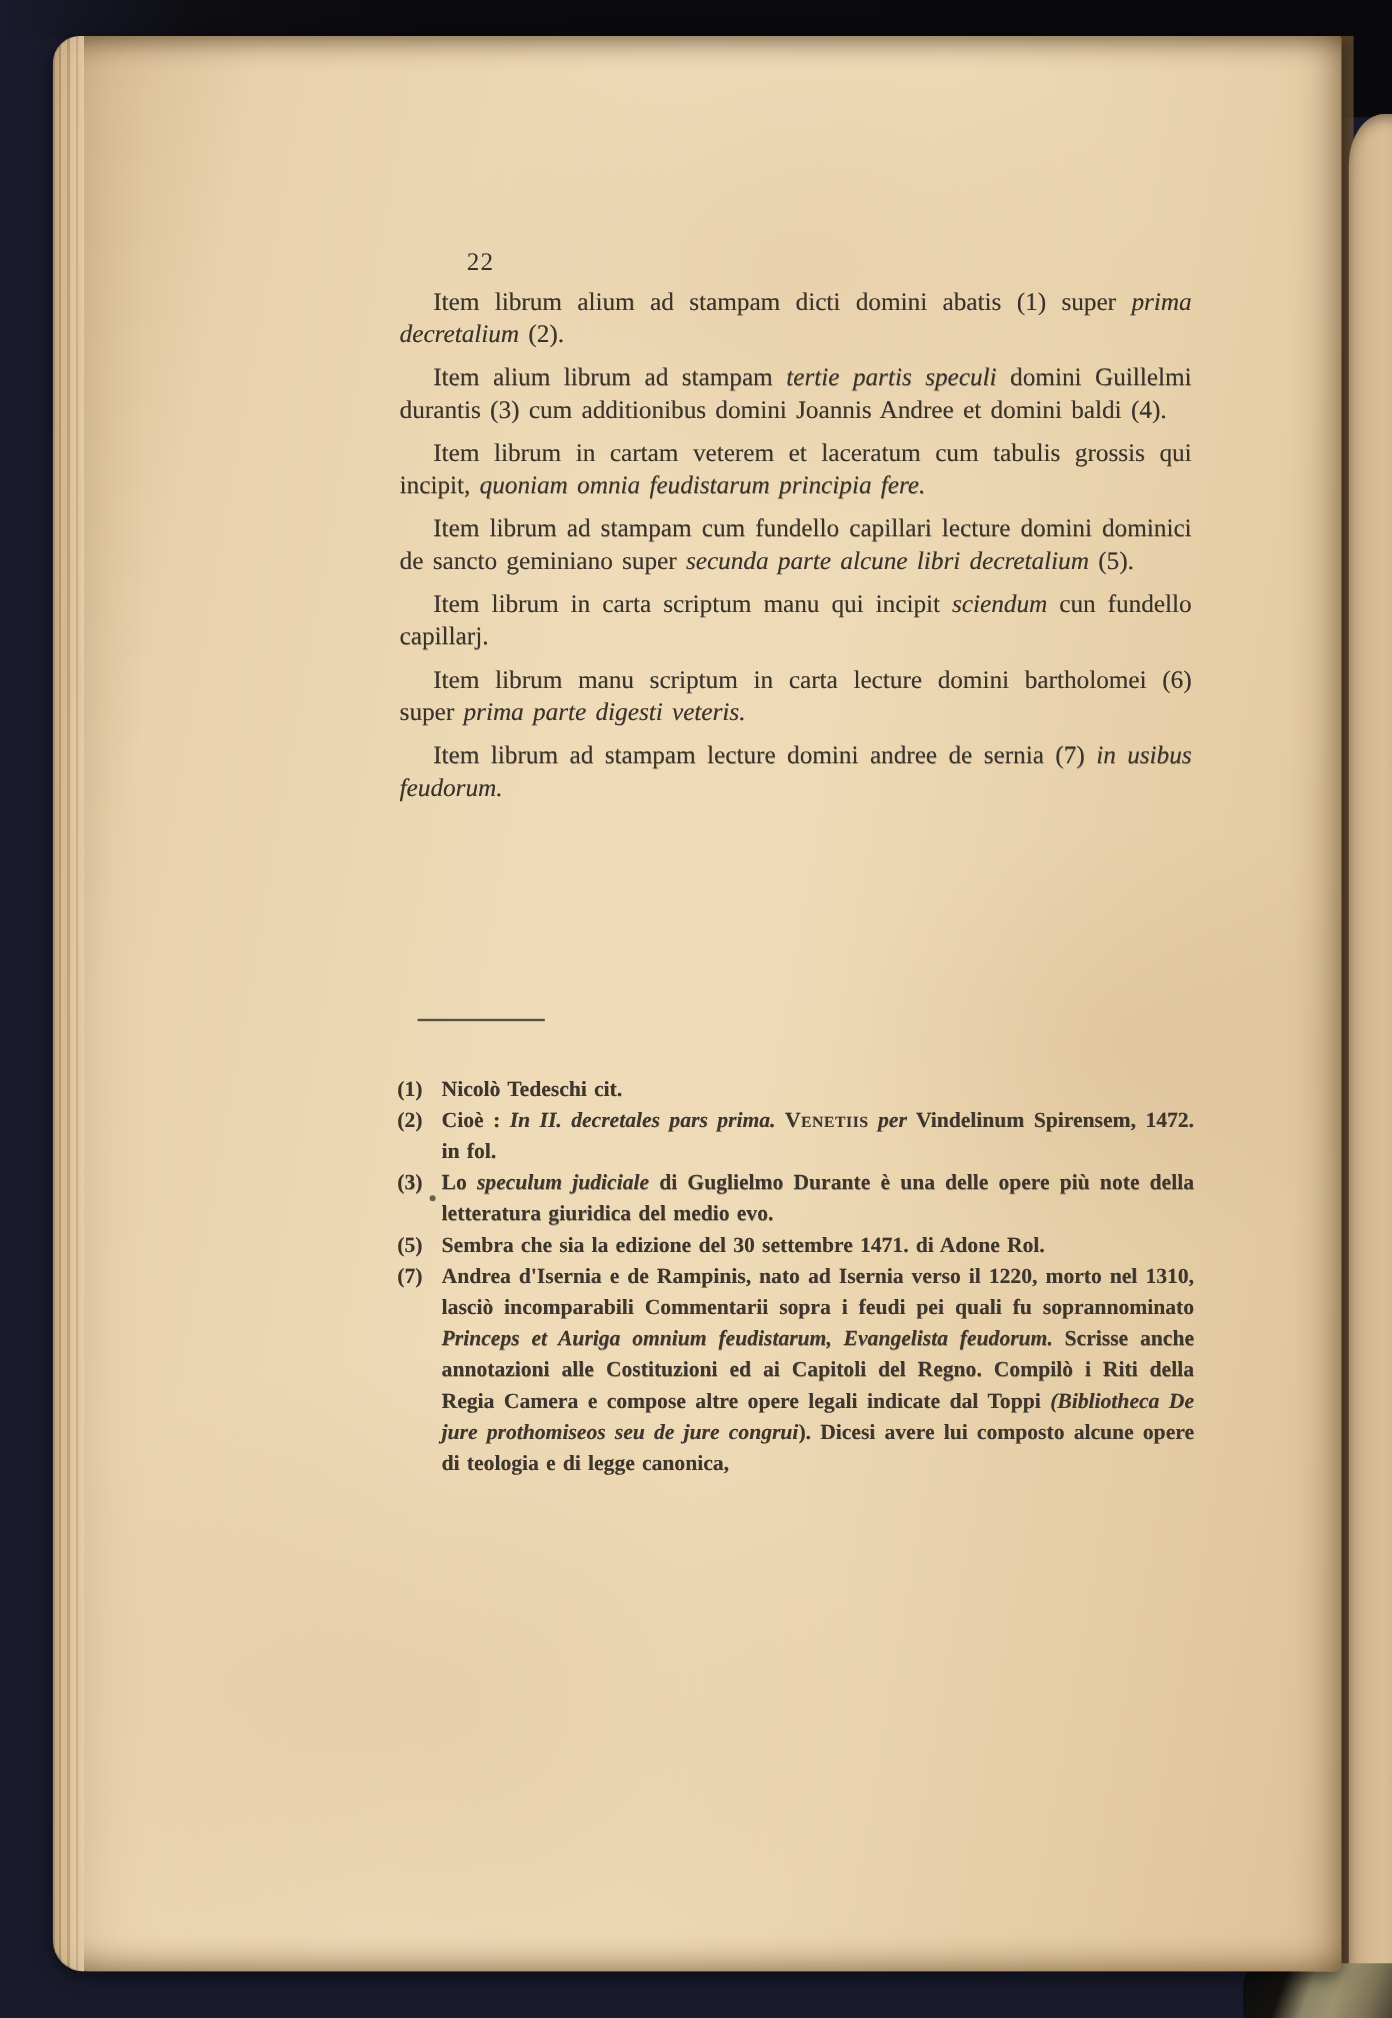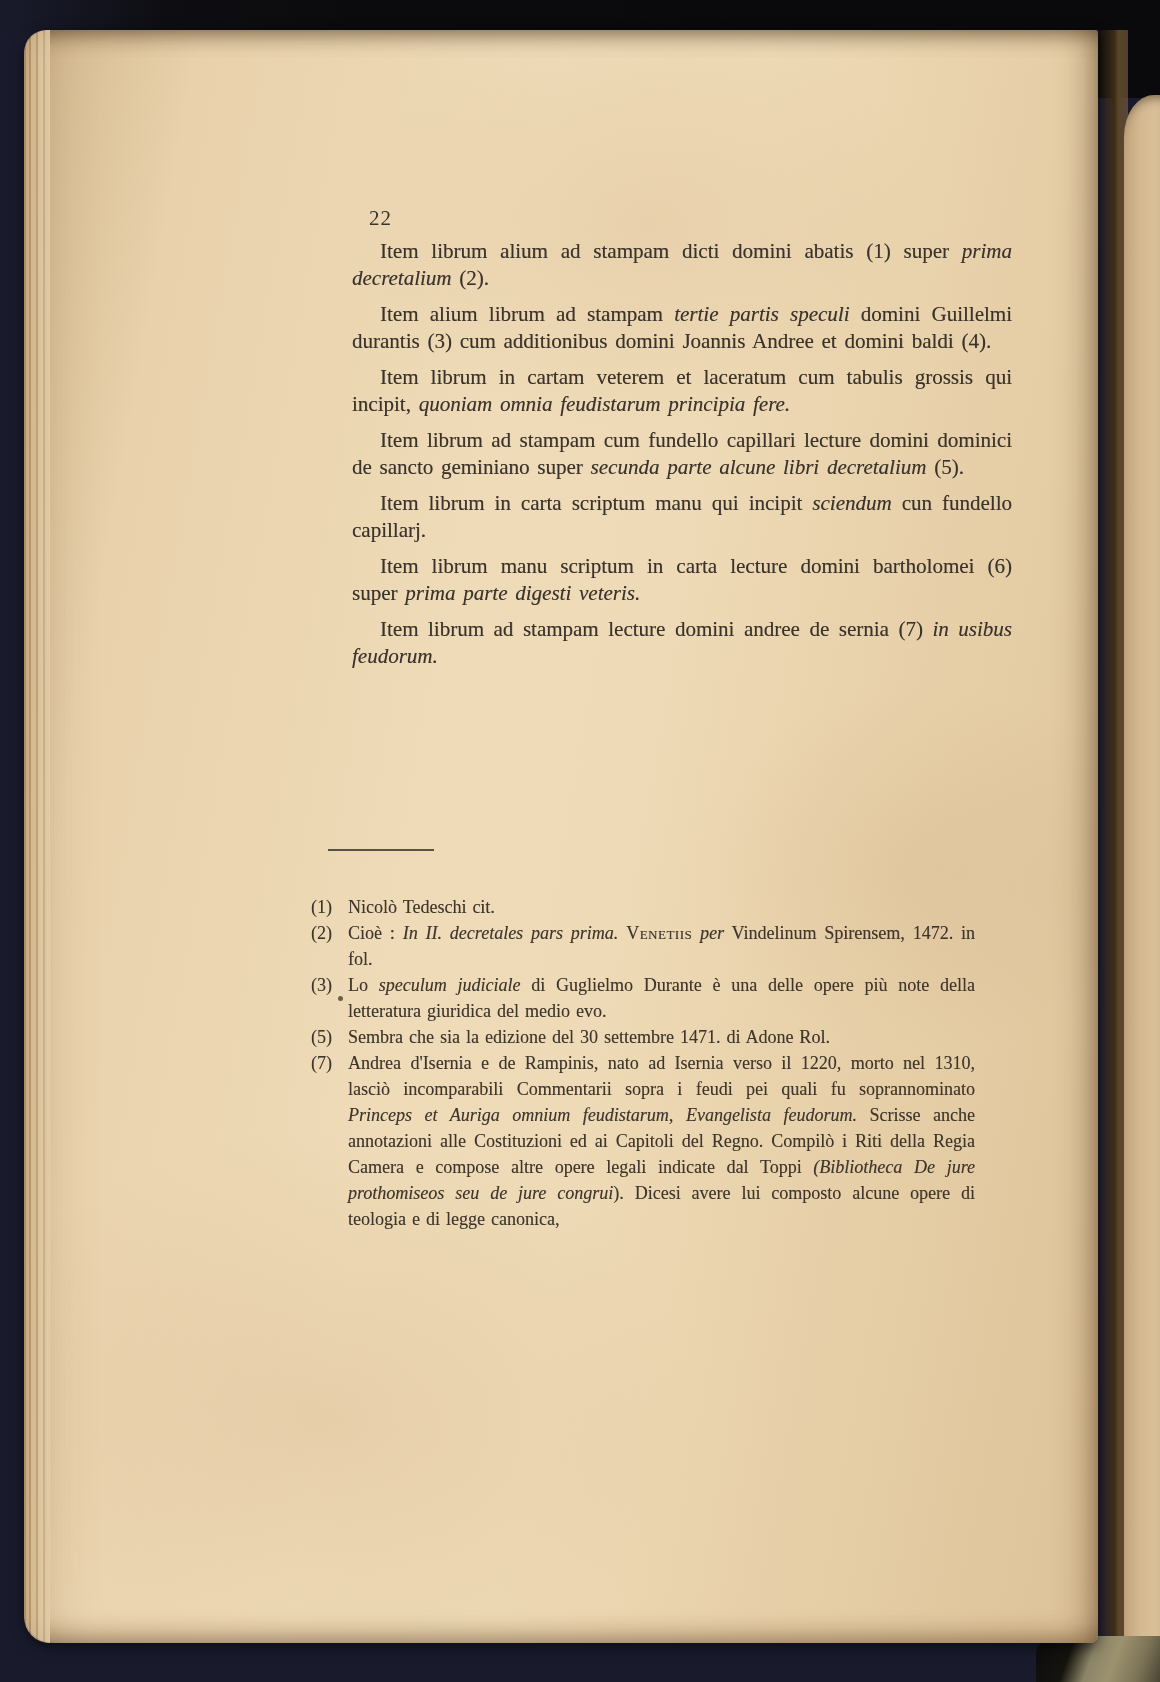--- a/index.html
+++ b/index.html
@@ -35,21 +35,21 @@
     box-shadow: inset 0 10px 12px -8px rgba(40,25,10,.6);
   }
   .clasp {
     position: absolute; left: 1036px; top: 1636px; width: 124px; height: 46px;
     background: linear-gradient(110deg, #0d0d10 0%, #15130e 28%, #8b8467 45%, #9c926f 62%, #7d7457 82%, #4a4434 100%);
     border-top-left-radius: 22px 18px;
   }
 
   
   .main-page {
-    position: absolute; left: 24px; top: 30px; width: 1074px; height: 1613px;
+    position: absolute; left: 44px; top: 30px; width: 1074px; height: 1613px;
     border-radius: 26px 3px 8px 30px;
     background:
       radial-gradient(420px 300px at 58% 12%, rgba(208,172,130,.22), transparent 70%),
       radial-gradient(520px 400px at 28% 86%, rgba(205,170,128,.26), transparent 72%),
       radial-gradient(340px 260px at 84% 52%, rgba(200,165,124,.2), transparent 70%),
       linear-gradient(100deg, #d2b78e 0%, #e8d1ab 13%, #efdbb8 40%, #eedab6 55%, #e7d0a9 74%, #ddc298 100%);
     box-shadow:
       inset 0 16px 20px -12px rgba(60,40,20,.55),
       inset -20px 0 34px -14px rgba(85,58,30,.55),
       inset 0 -18px 24px -14px rgba(95,65,32,.5),
@@ -70,34 +70,33 @@
   
   .page-number {
     position: absolute; left: 345px; top: 176px;
     font-size: 21px; color: #3a332c; letter-spacing: 1px;
   }
   .body-text {
     position: absolute; left: 289px; top: 208px; width: 660px;
     font-size: 21px; line-height: 27px; color: #3a332c;
     text-align: justify; word-spacing: 2.5px;
     text-shadow: 0.3px 0.3px 0 rgba(58,51,44,.45);
-    margin-left: 39px;
   }
   .body-text .para { text-indent: 28px; margin-bottom: 9px; }
   .fn-rule {
     position: absolute; left: 304px; top: 819px; width: 106px; height: 2px;
     background: #5a5046;
   }
   .footnotes {
     position: absolute; left: 287px; top: 864px; width: 664px;
     font-size: 18px; line-height: 26px; color: #3e362d;
     text-align: justify; word-spacing: 1.5px;
     text-shadow: 0.3px 0.3px 0 rgba(62,54,45,.4);
   }
-  .footnote { padding-left: 37px; }
+  .footnote { padding-left: 37px; font-weight: bold; }
   .fn-marker { display: inline-block; width: 37px; margin-left: -37px; }
   .it { font-style: italic; }
   .sc { font-variant: small-caps; letter-spacing: .5px; }
   .ink-speck {
     position: absolute; left: 314px; top: 966px; width: 5px; height: 5px;
     border-radius: 50%; background: #4a3e30; opacity: .8;
   }
 </style>
 </head>
 <body>

